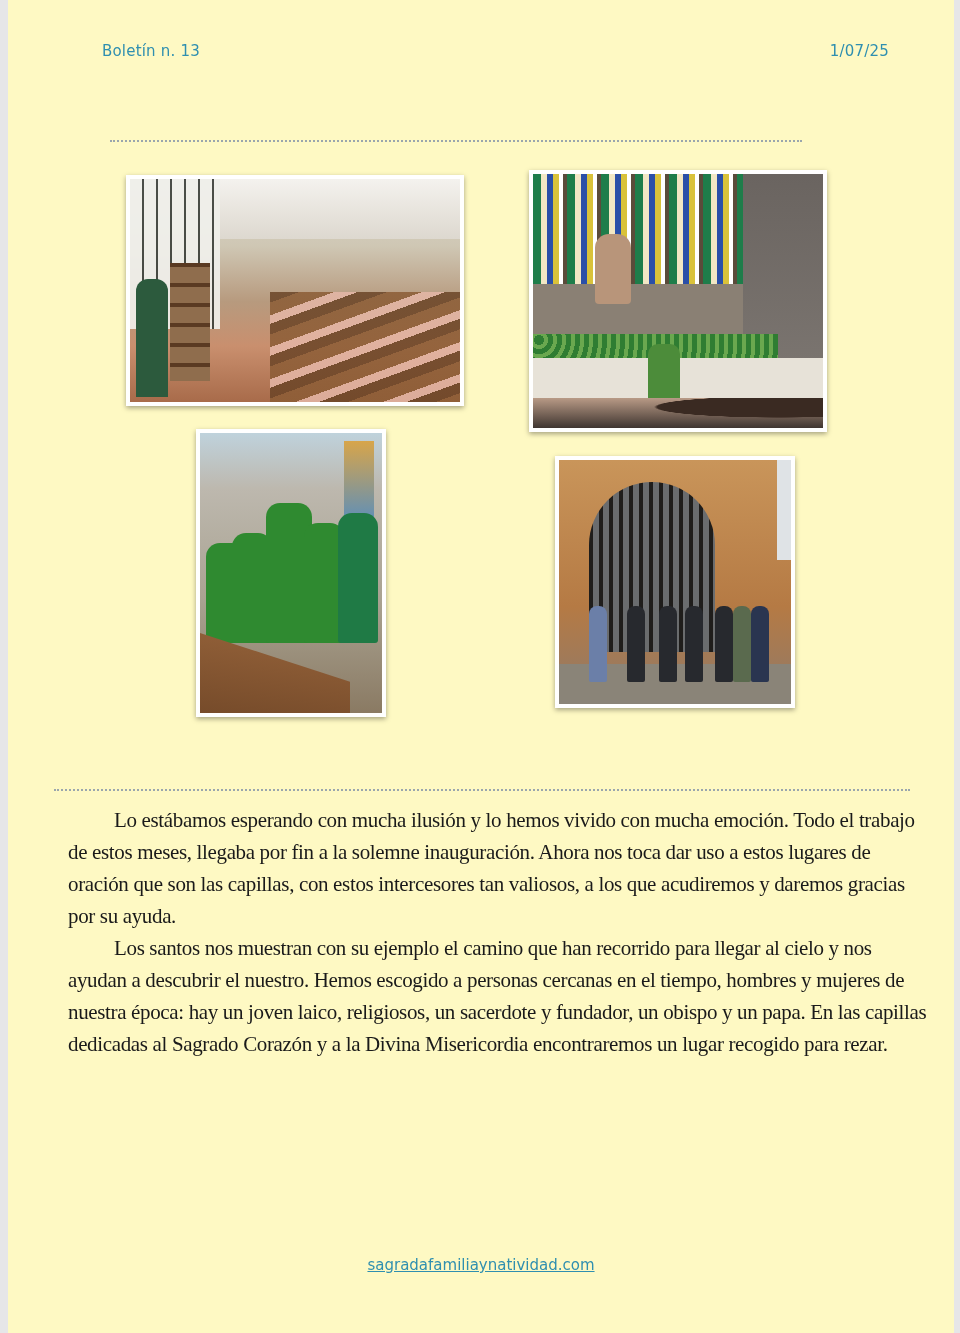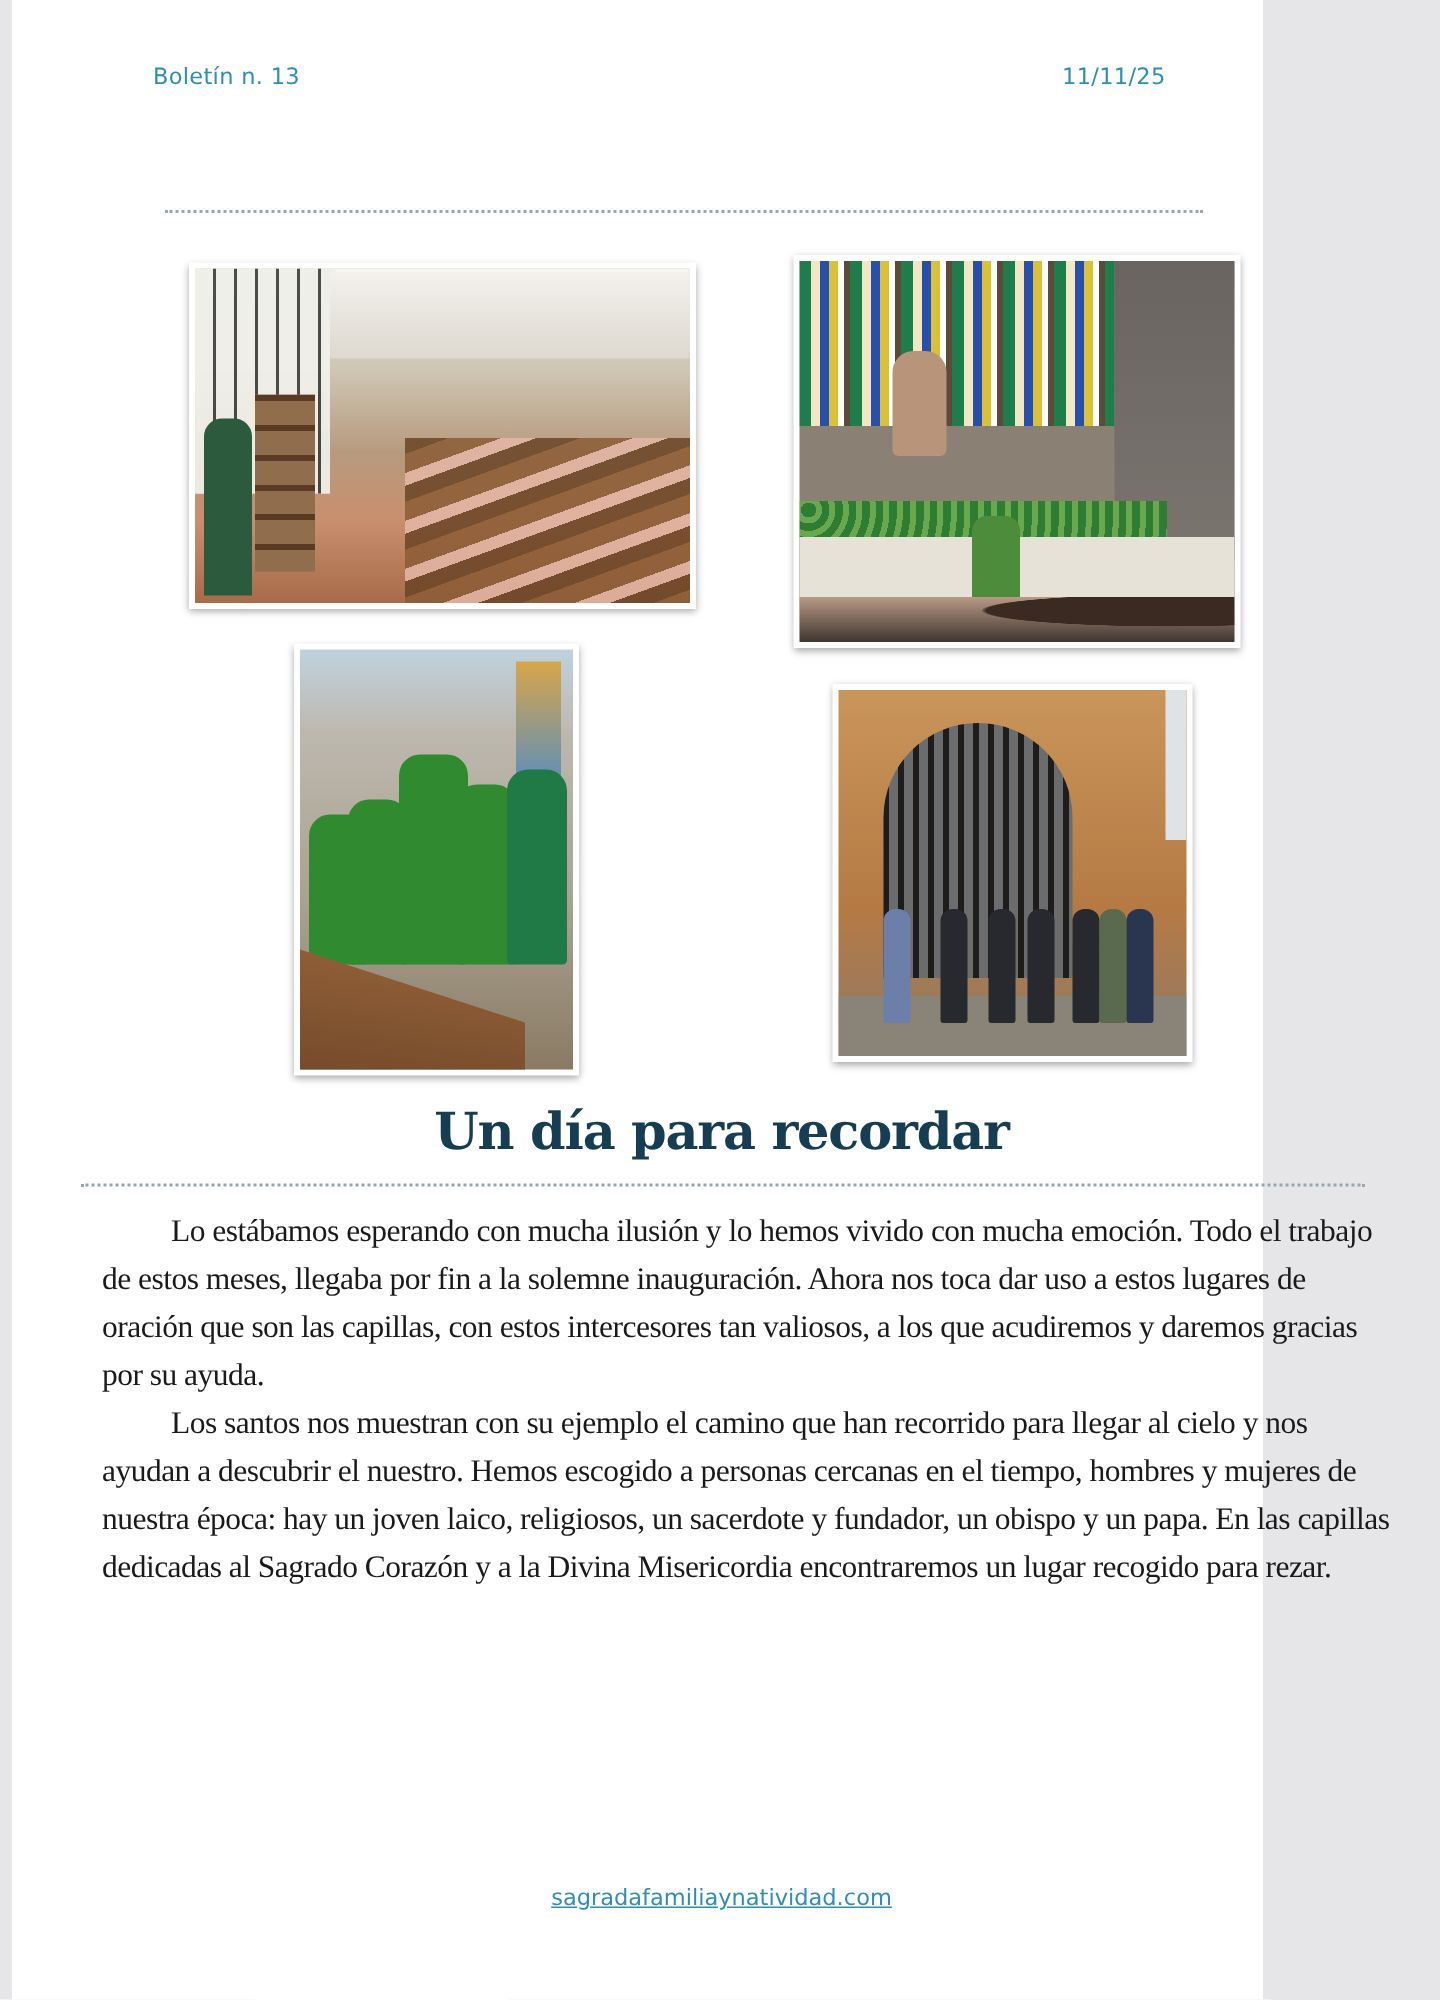--- a/index.html
+++ b/index.html
@@ -1,17 +1,17 @@
 <!DOCTYPE html>
 <html><head>
 <meta charset="utf-8">
 <style>
   html, body { margin:0; padding:0; }
   body { width:960px; height:1333px; background:#e6e6e8; position:relative; overflow:hidden; font-family:"Liberation Sans", sans-serif; }
-  .page { position:absolute; left:8px; top:0; width:834px; height:1333px; background:#ffffff; }
+  .page { position:absolute; left:8px; top:0; width:946px; height:1333px; background:#fef9c3; }
   .hdr { position:absolute; top:42px; font-size:15px; color:#2f8fb0; font-family:"DejaVu Sans", sans-serif; letter-spacing:0.2px; }
   .hdr.left { left:94px; }
   .hdr.right { right:65px; }
   .title1 { position:absolute; left:100px; width:700px; top:86px; text-align:center; font-family:"DejaVu Serif", serif; font-weight:bold; color:#163d52; font-size:33px; letter-spacing:-0.8px; }
   .rule1 { position:absolute; left:102px; width:692px; top:140px; border-top:2px dotted #9aa6ad; height:0; }
   .photo { position:absolute; background:#fff; box-shadow:0 2px 5px rgba(0,0,0,0.35); padding:4px; box-sizing:border-box; }
   .photo .img { width:100%; height:100%; position:relative; overflow:hidden; }
   
   .p1 { left:118px; top:175px; width:338px; height:231px; }
   .p1 .img { background:linear-gradient(180deg,#d9d6cc 0%,#cfc7b4 30%,#b79a7e 55%,#c98f6e 75%,#a86b4a 100%); }
@@ -47,21 +47,21 @@
   .rule2 { position:absolute; left:46px; width:856px; top:789px; border-top:2px dotted #9aa6ad; height:0; }
   .body { position:absolute; left:60px; width:860px; top:804px; font-family:Liberation Serif, serif; font-size:21px; line-height:32px; color:#1a1a1a; letter-spacing:-0.35px; }
   .body p { margin:0; text-indent:46px; }
   .link { position:absolute; left:0; width:946px; top:1256px; text-align:center; font-size:15px; color:#2f8fb0; text-decoration:underline; font-family:"DejaVu Sans", sans-serif; }
 </style>
 </head>
 <body>
 
 <div class="page">
   <div class="hdr left">Boletín n. 13</div>
-  <div class="hdr right">11/11/25</div>
+  <div class="hdr right">1/07/25</div>
 
   <div class="rule1"></div>
 
   <div class="photo p1">
     <div class="img">
       <div class="ceil"></div>
         <div class="win"></div>
         <div class="pews"></div>
         <div class="shelf"></div>
         <div class="man"></div>
@@ -100,21 +100,20 @@
       <div class="person" style="left:30px;background:#6b7fa8;"></div>
       <div class="person" style="left:68px;"></div>
       <div class="person" style="left:100px;"></div>
       <div class="person" style="left:126px;"></div>
       <div class="person" style="left:156px;"></div>
       <div class="person" style="left:174px;background:#5a6a4e;"></div>
       <div class="person" style="left:192px;background:#2a3550;"></div>
     </div>
   </div>
 
-  <div class="title2">Un día para recordar</div>
   <div class="rule2"></div>
 
   <div class="body">
     <p>Lo estábamos esperando con mucha ilusión y lo hemos vivido con mucha emoción. Todo el trabajo de estos meses, llegaba por fin a la solemne inauguración. Ahora nos toca dar uso a estos lugares de oración que son las capillas, con estos intercesores tan valiosos, a los que acudiremos y daremos gracias por su ayuda.</p>
     <p>Los santos nos muestran con su ejemplo el camino que han recorrido para llegar al cielo y nos ayudan a descubrir el nuestro. Hemos escogido a personas cercanas en el tiempo, hombres y mujeres de nuestra época: hay un joven laico, religiosos, un sacerdote y fundador, un obispo y un papa. En las capillas dedicadas al Sagrado Corazón y a la Divina Misericordia encontraremos un lugar recogido para rezar.</p>
   </div>
 
   <a class="link">sagradafamiliaynatividad.com</a>
 </div>
 

